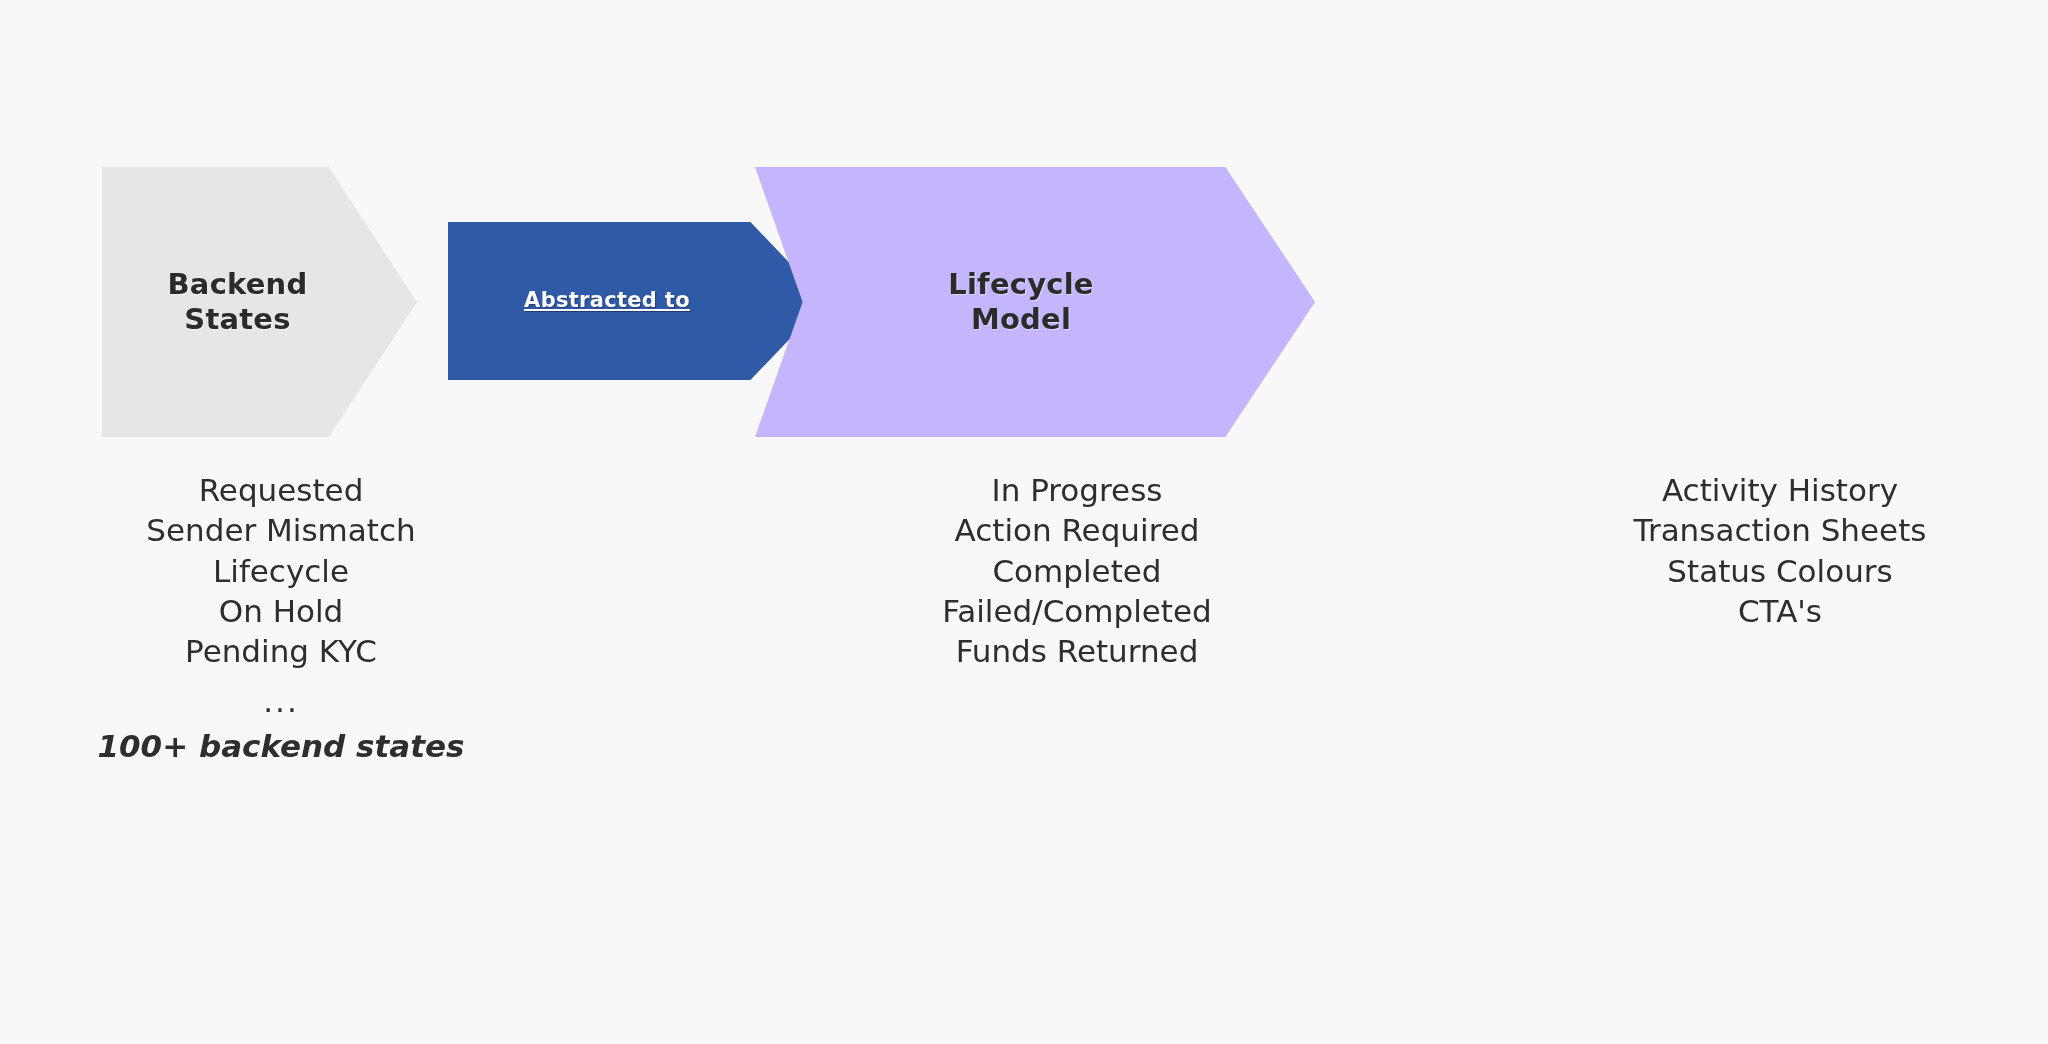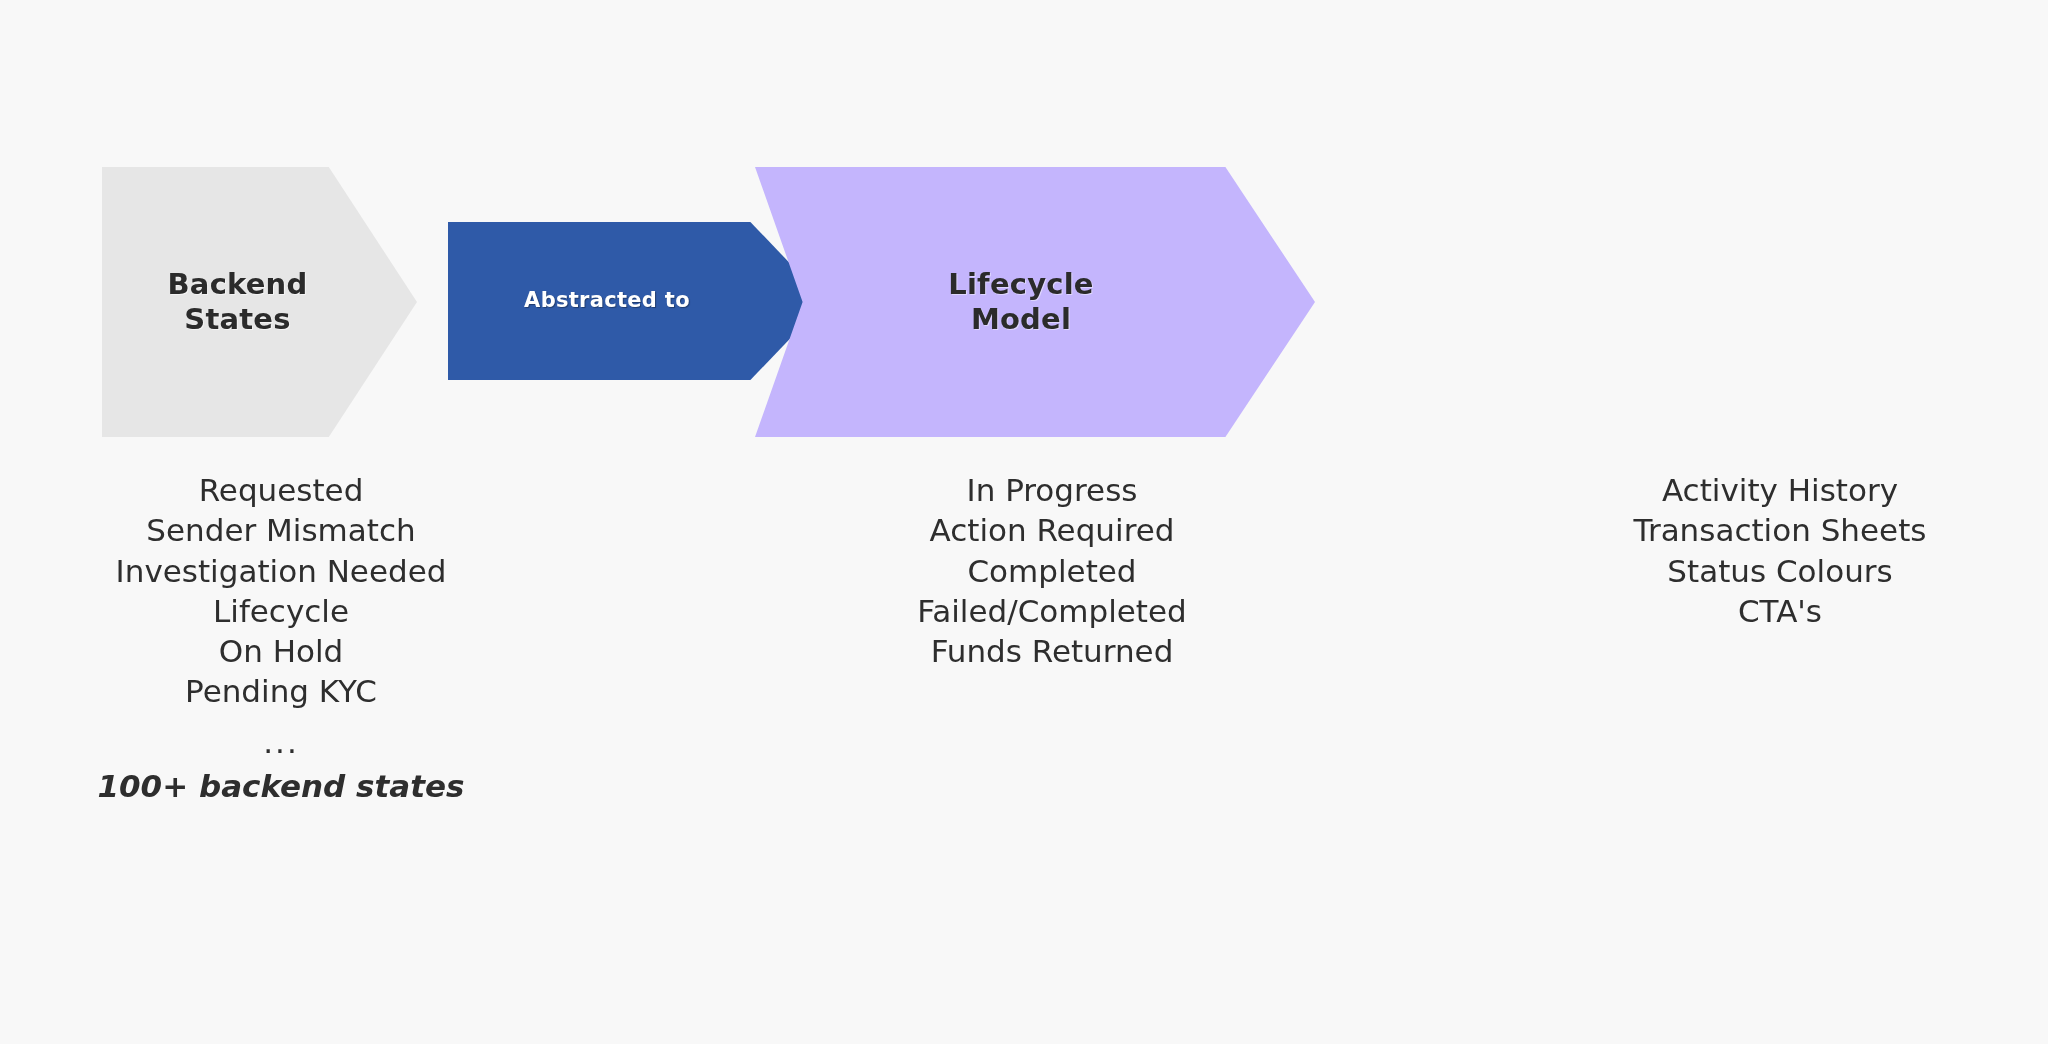--- a/index.html
+++ b/index.html
@@ -109,21 +109,21 @@
     letter-spacing: .3px;
     text-shadow: 1px 1px 1px rgba(0,0,0,.35);
   }
 
   .connector-abstracted {
     left: 448px;
     width: 378px;
     -webkit-clip-path: polygon(0 0, 80% 0, 100% 50%, 80% 100%, 0 100%);
     clip-path: polygon(0 0, 80% 0, 100% 50%, 80% 100%, 0 100%);
   }
-  .connector-abstracted .label { margin-right: 60px; }
+  .connector-abstracted .label { margin-right: 60px; text-decoration: underline; }
 
   .connector-drives {
     left: 1355px;
     width: 270px;
     -webkit-clip-path: polygon(0 0, 78% 0, 100% 50%, 78% 100%, 0 100%);
     clip-path: polygon(0 0, 78% 0, 100% 50%, 78% 100%, 0 100%);
   }
   .connector-drives .label { margin-right: 42px; }
 
   
@@ -144,21 +144,21 @@
     padding-top: 10px;
   }
 
   .column .item.note {
     font-style: italic;
     font-weight: 600;
     padding-top: 4px;
   }
 
   #column-backend   { left: 16px;   top: 470px; width: 530px; }
-  #column-lifecycle { left: 792px;  top: 470px; width: 520px; }
+  #column-lifecycle { left: 817px;  top: 470px; width: 520px; }
   #column-product   { left: 1520px; top: 470px; width: 520px; }
 </style>
 </head>
 <body>
 
 <div id="canvas">
 
   <div class="chevron-band">
 
     <div class="shape stage-backend">
@@ -175,21 +175,20 @@
 Model</span>
     </div>
 
 
 
   </div>
 
   <div class="column" id="column-backend">
     <div class="item">Requested</div>
     <div class="item">Sender Mismatch</div>
-    <div class="item">Investigation Needed</div>
     <div class="item">Lifecycle</div>
     <div class="item">On Hold</div>
     <div class="item">Pending KYC</div>
     <div class="item ellipsis">...</div>
     <div class="item note">100+ backend states</div>
   </div>
 
   <div class="column" id="column-lifecycle">
     <div class="item">In Progress</div>
     <div class="item">Action Required</div>

